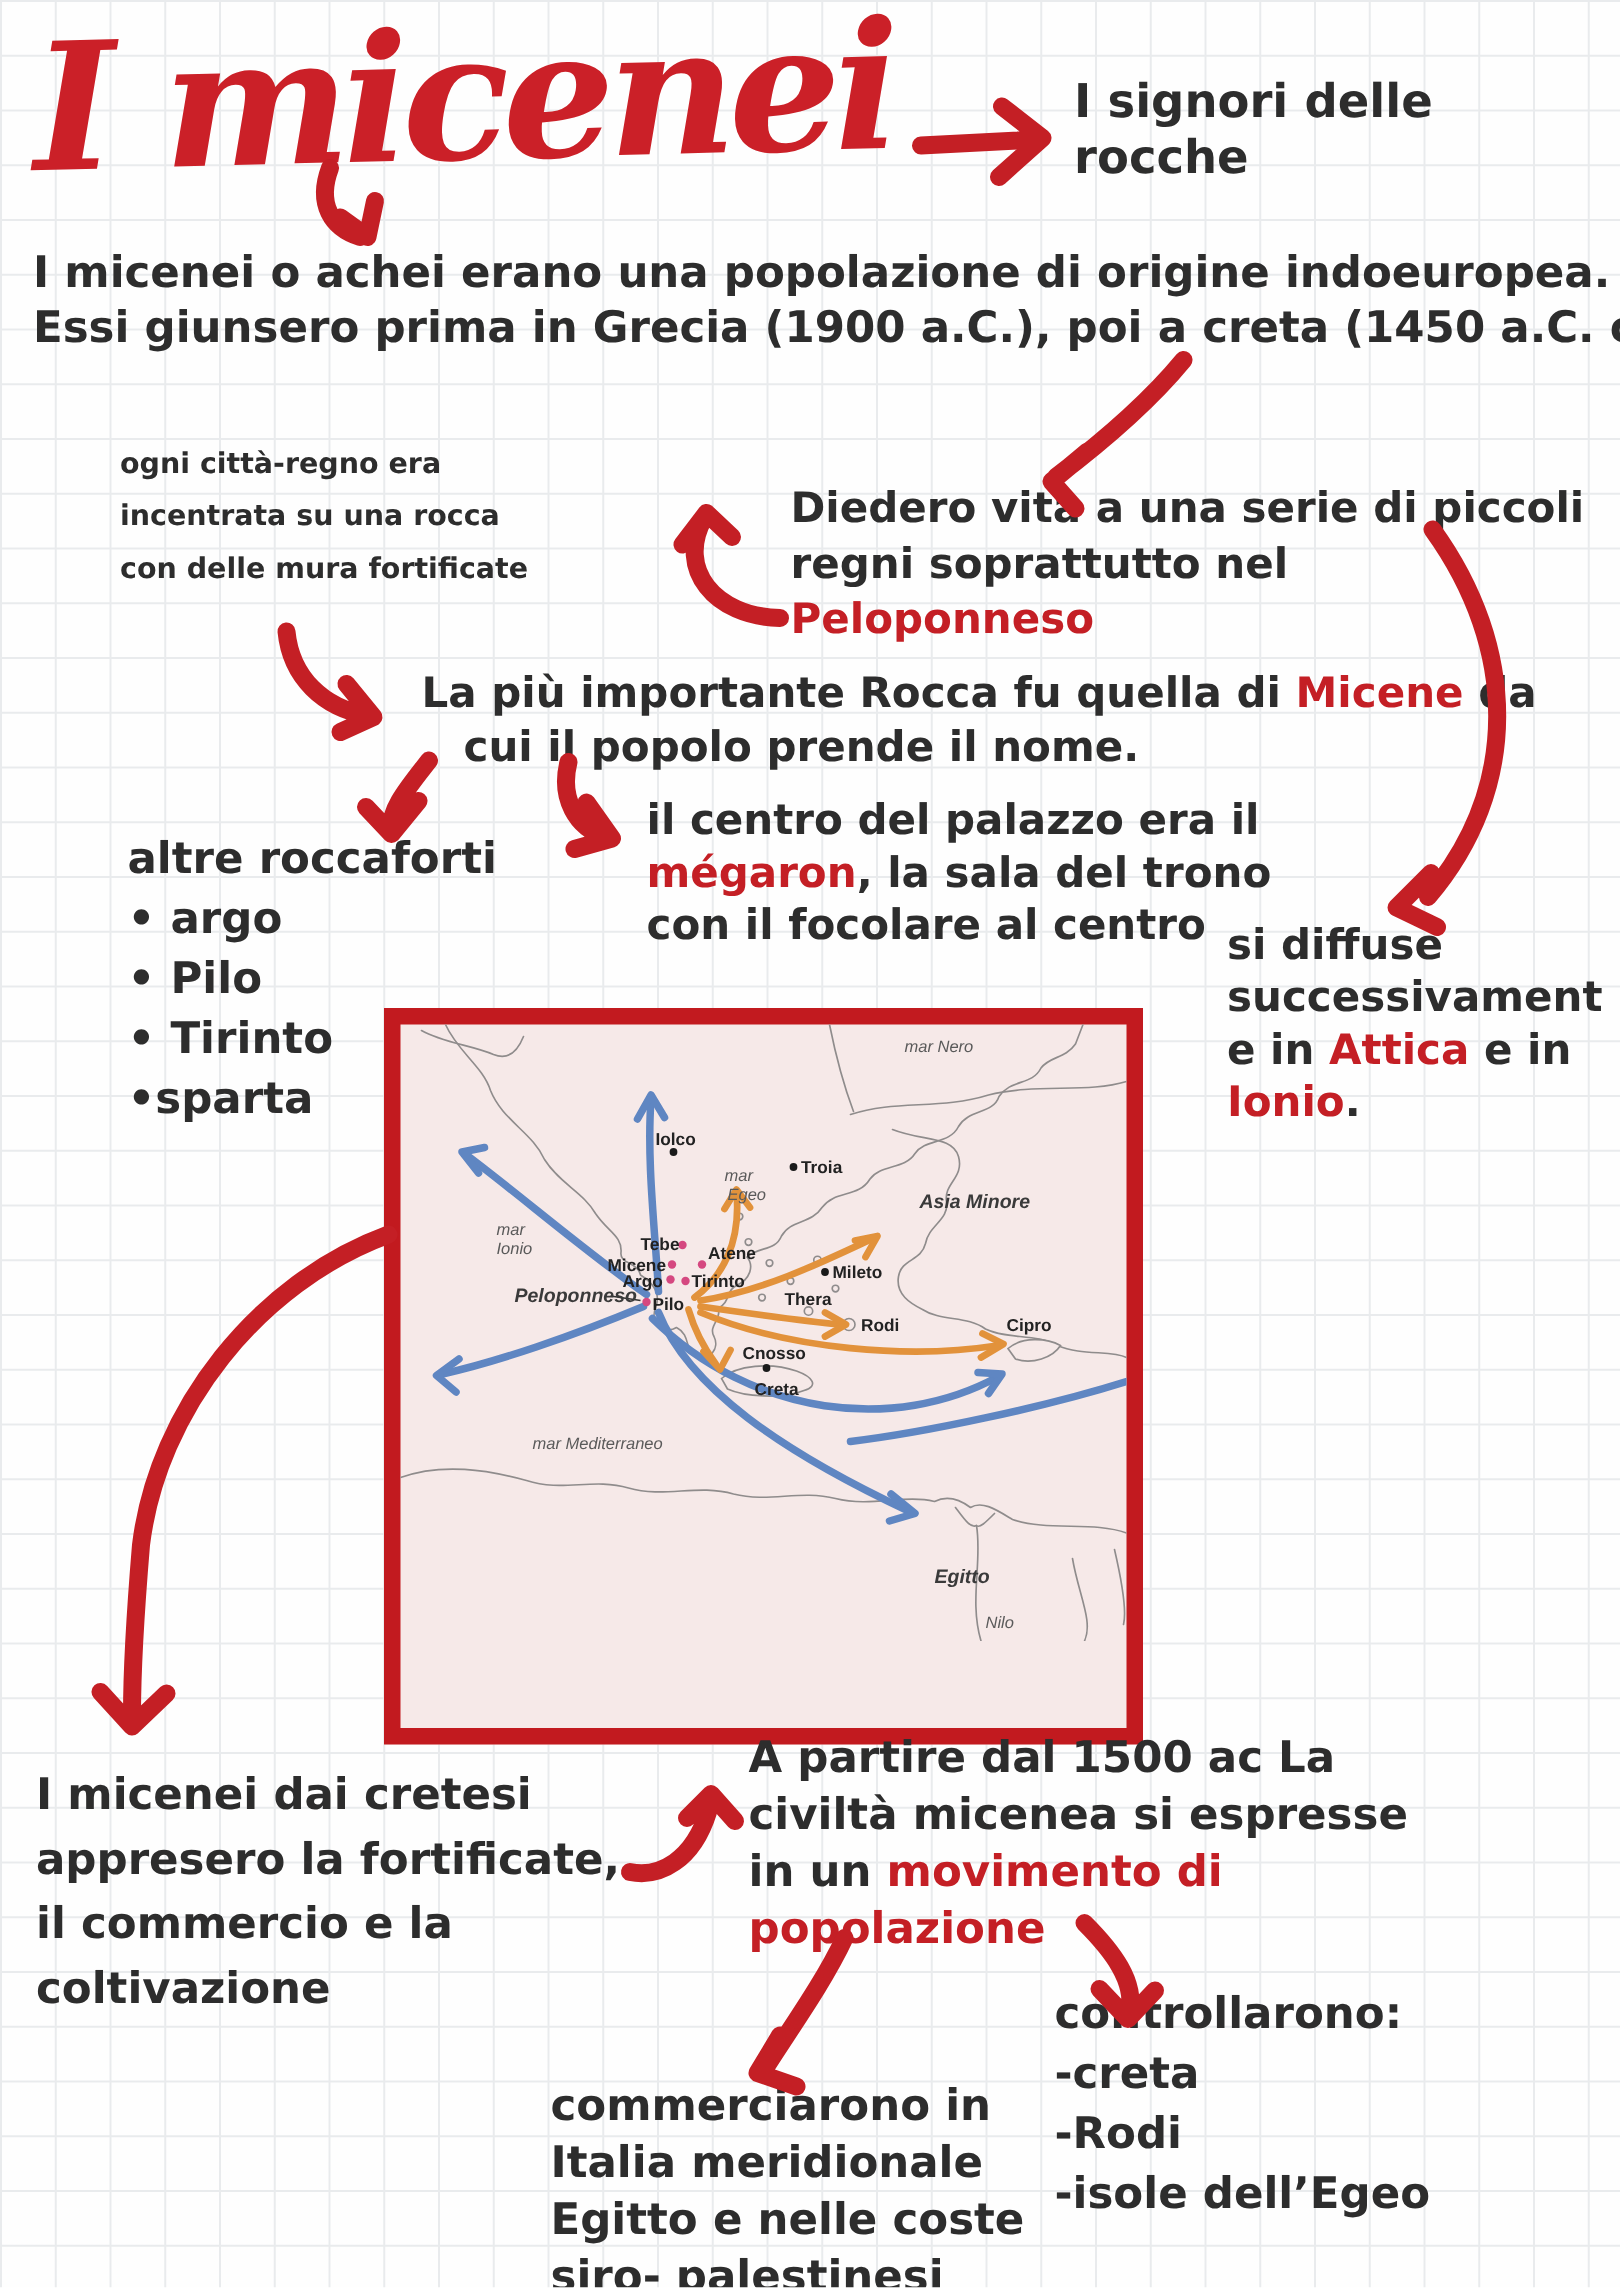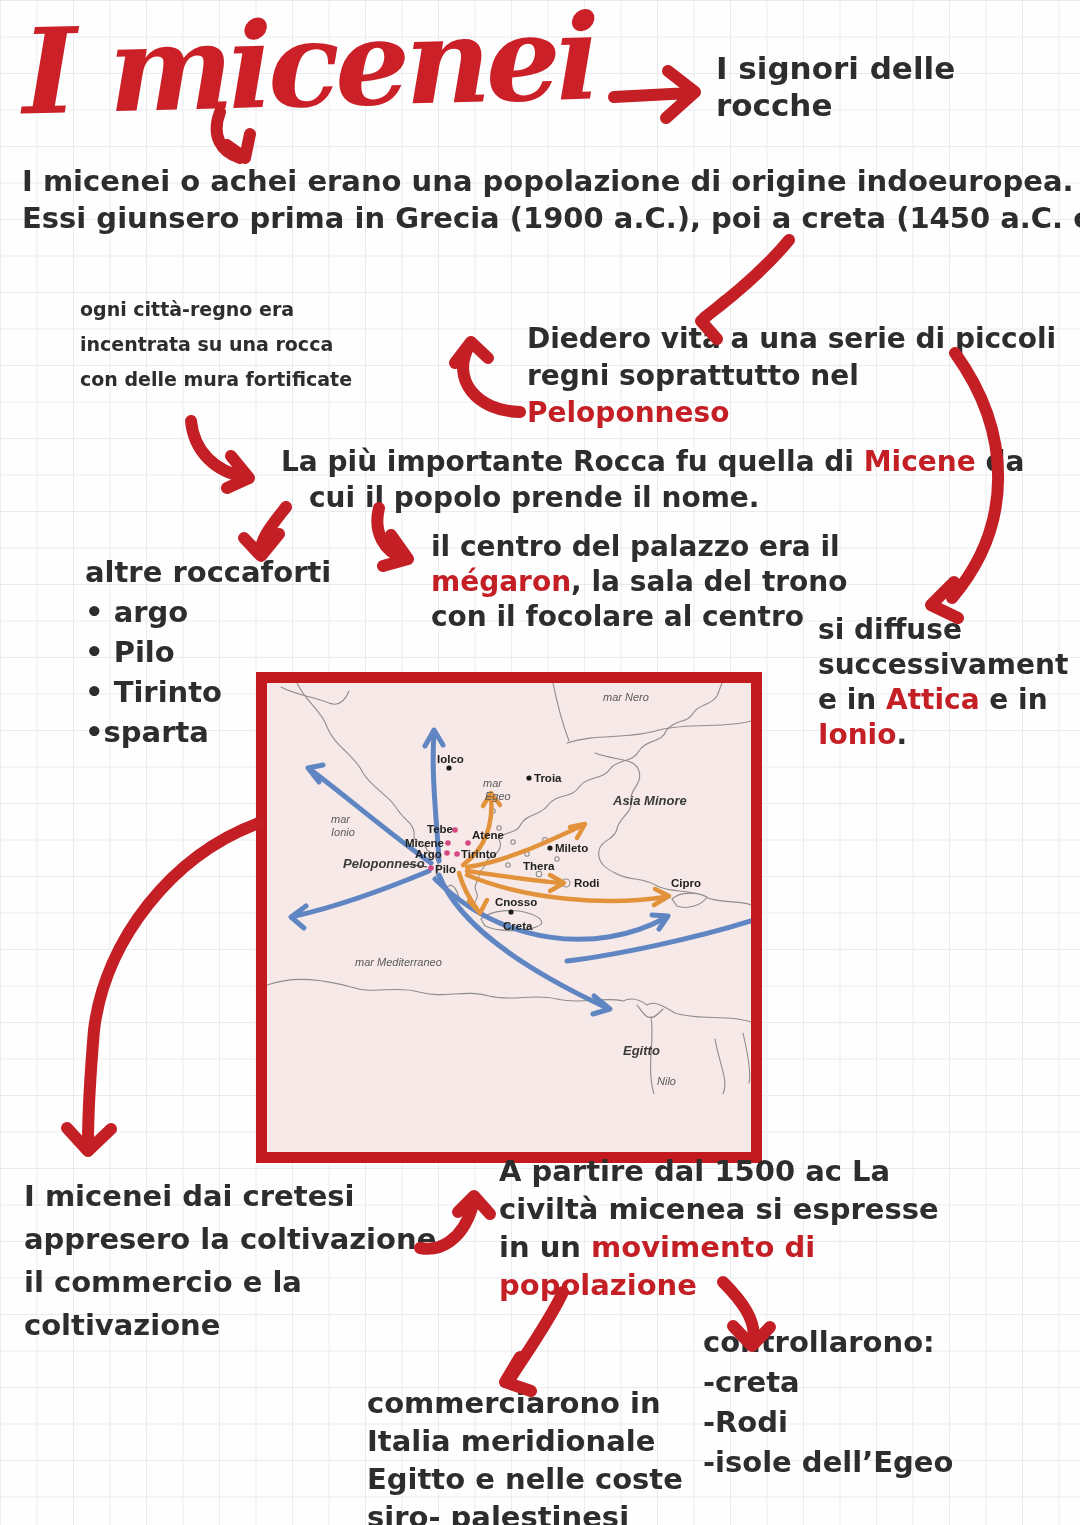--- a/index.html
+++ b/index.html
@@ -184,21 +184,21 @@
       <text class="city-label" x="288" y="169">Mileto</text>
       <text class="city-label" x="256" y="187" font-weight="normal">Thera</text>
       <text class="city-label" x="307" y="204" font-weight="normal">Rodi</text>
       <text class="city-label" x="404" y="204" font-weight="normal">Cipro</text>
       <text class="city-label" x="228" y="223">Cnosso</text>
     </svg>
   </div>
 
   <div class="note cretesi">
     <span class="line">I micenei dai cretesi</span>
-    <span class="line">appresero la coltivazione,</span>
+    <span class="line">appresero la fortificate,</span>
     <span class="line">il commercio e la</span>
     <span class="line">coltivazione</span>
   </div>
 
   <div class="note espansione">
     <span class="line">A partire dal 1500 ac La</span>
     <span class="line">civiltà micenea si espresse</span>
     <span class="line"><span>in un </span><span class="red">movimento di</span></span>
     <span class="line red">popolazione</span>
   </div>

